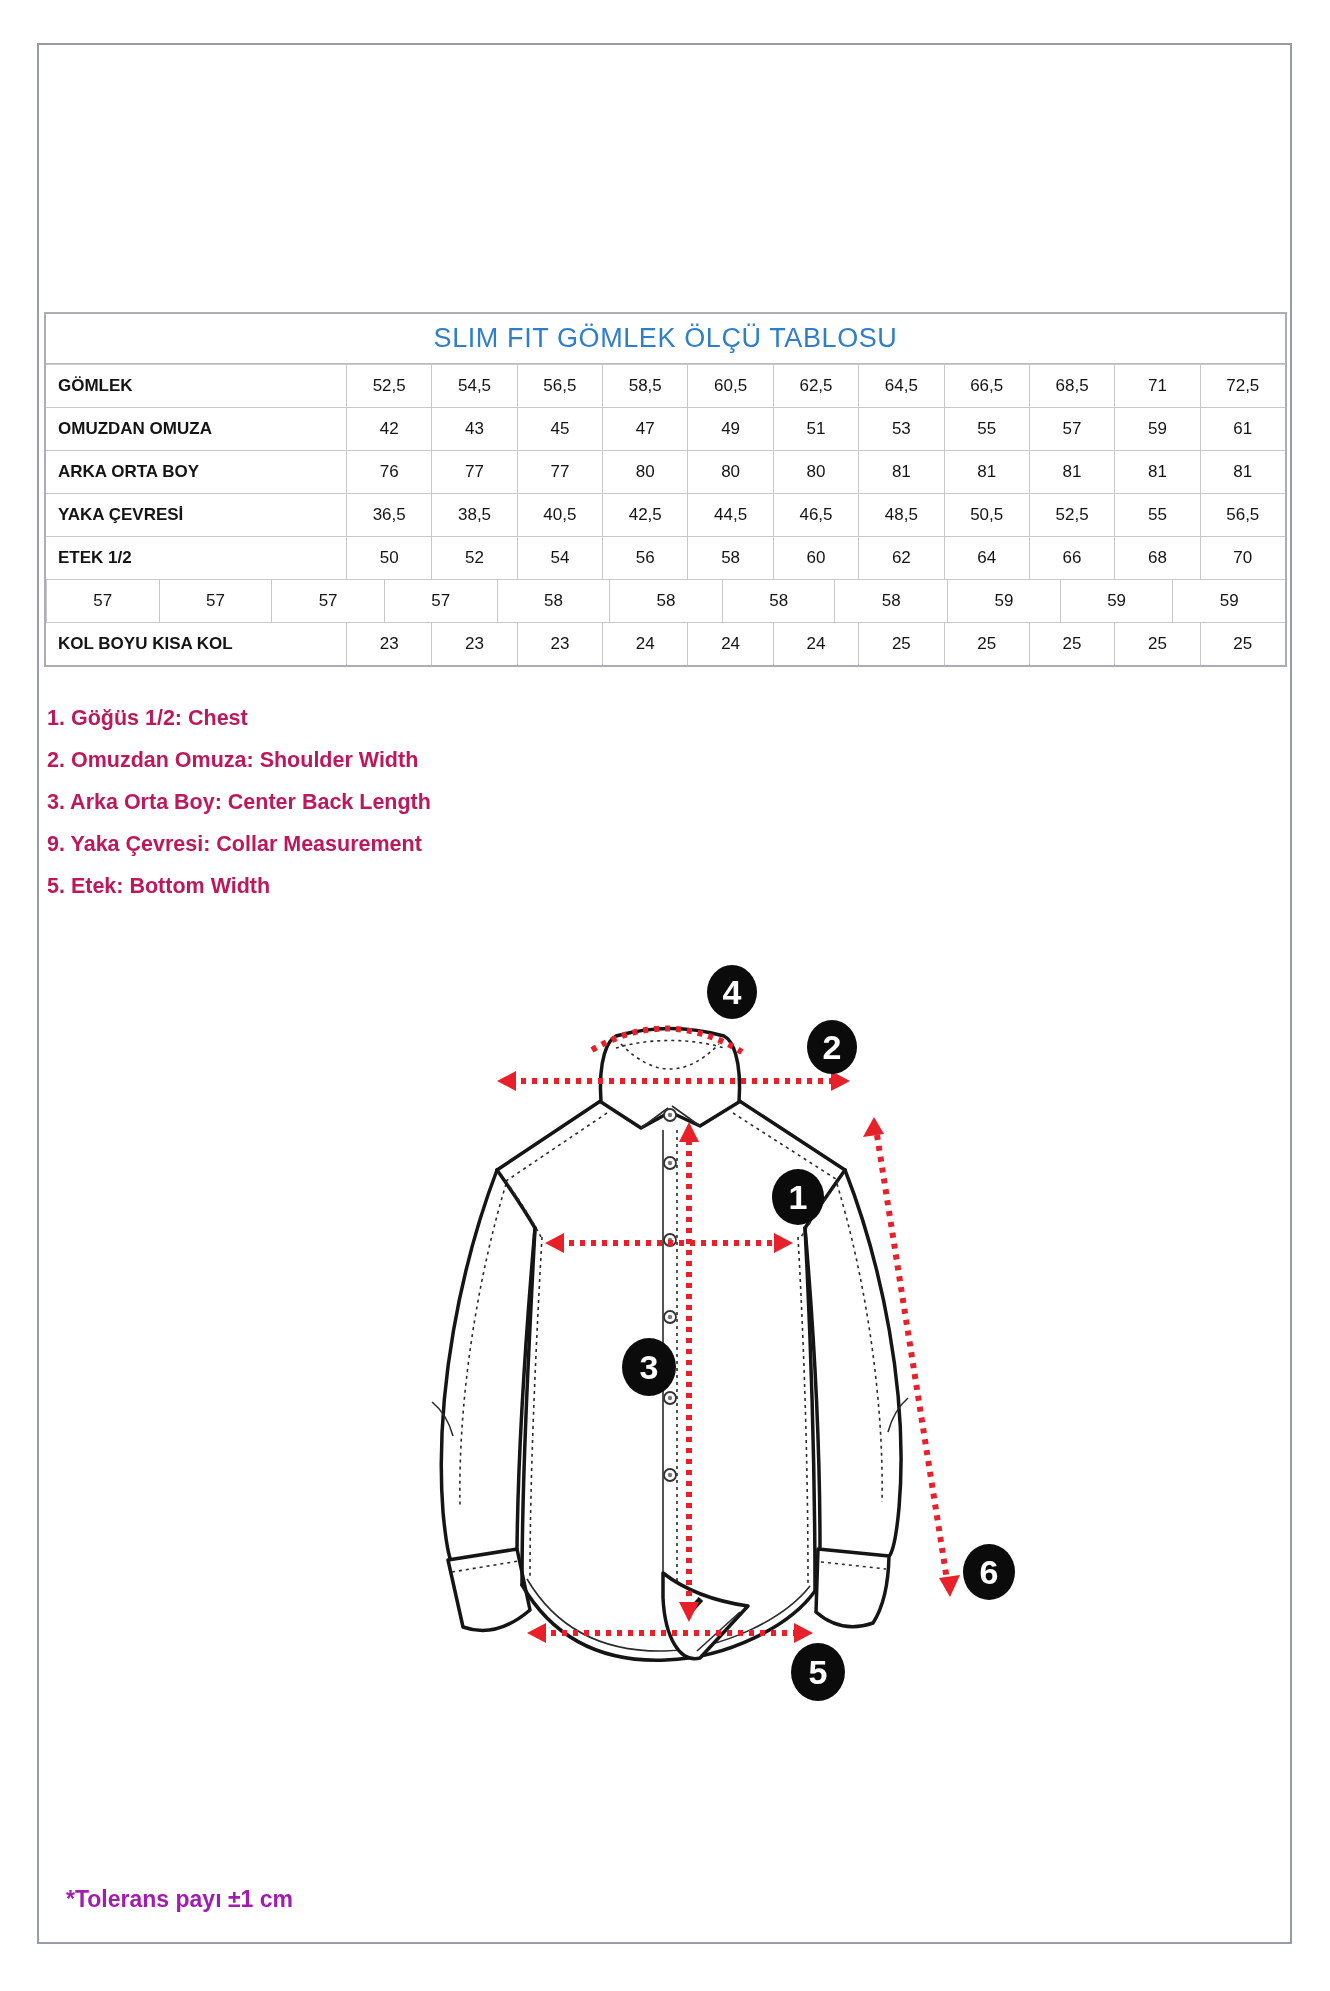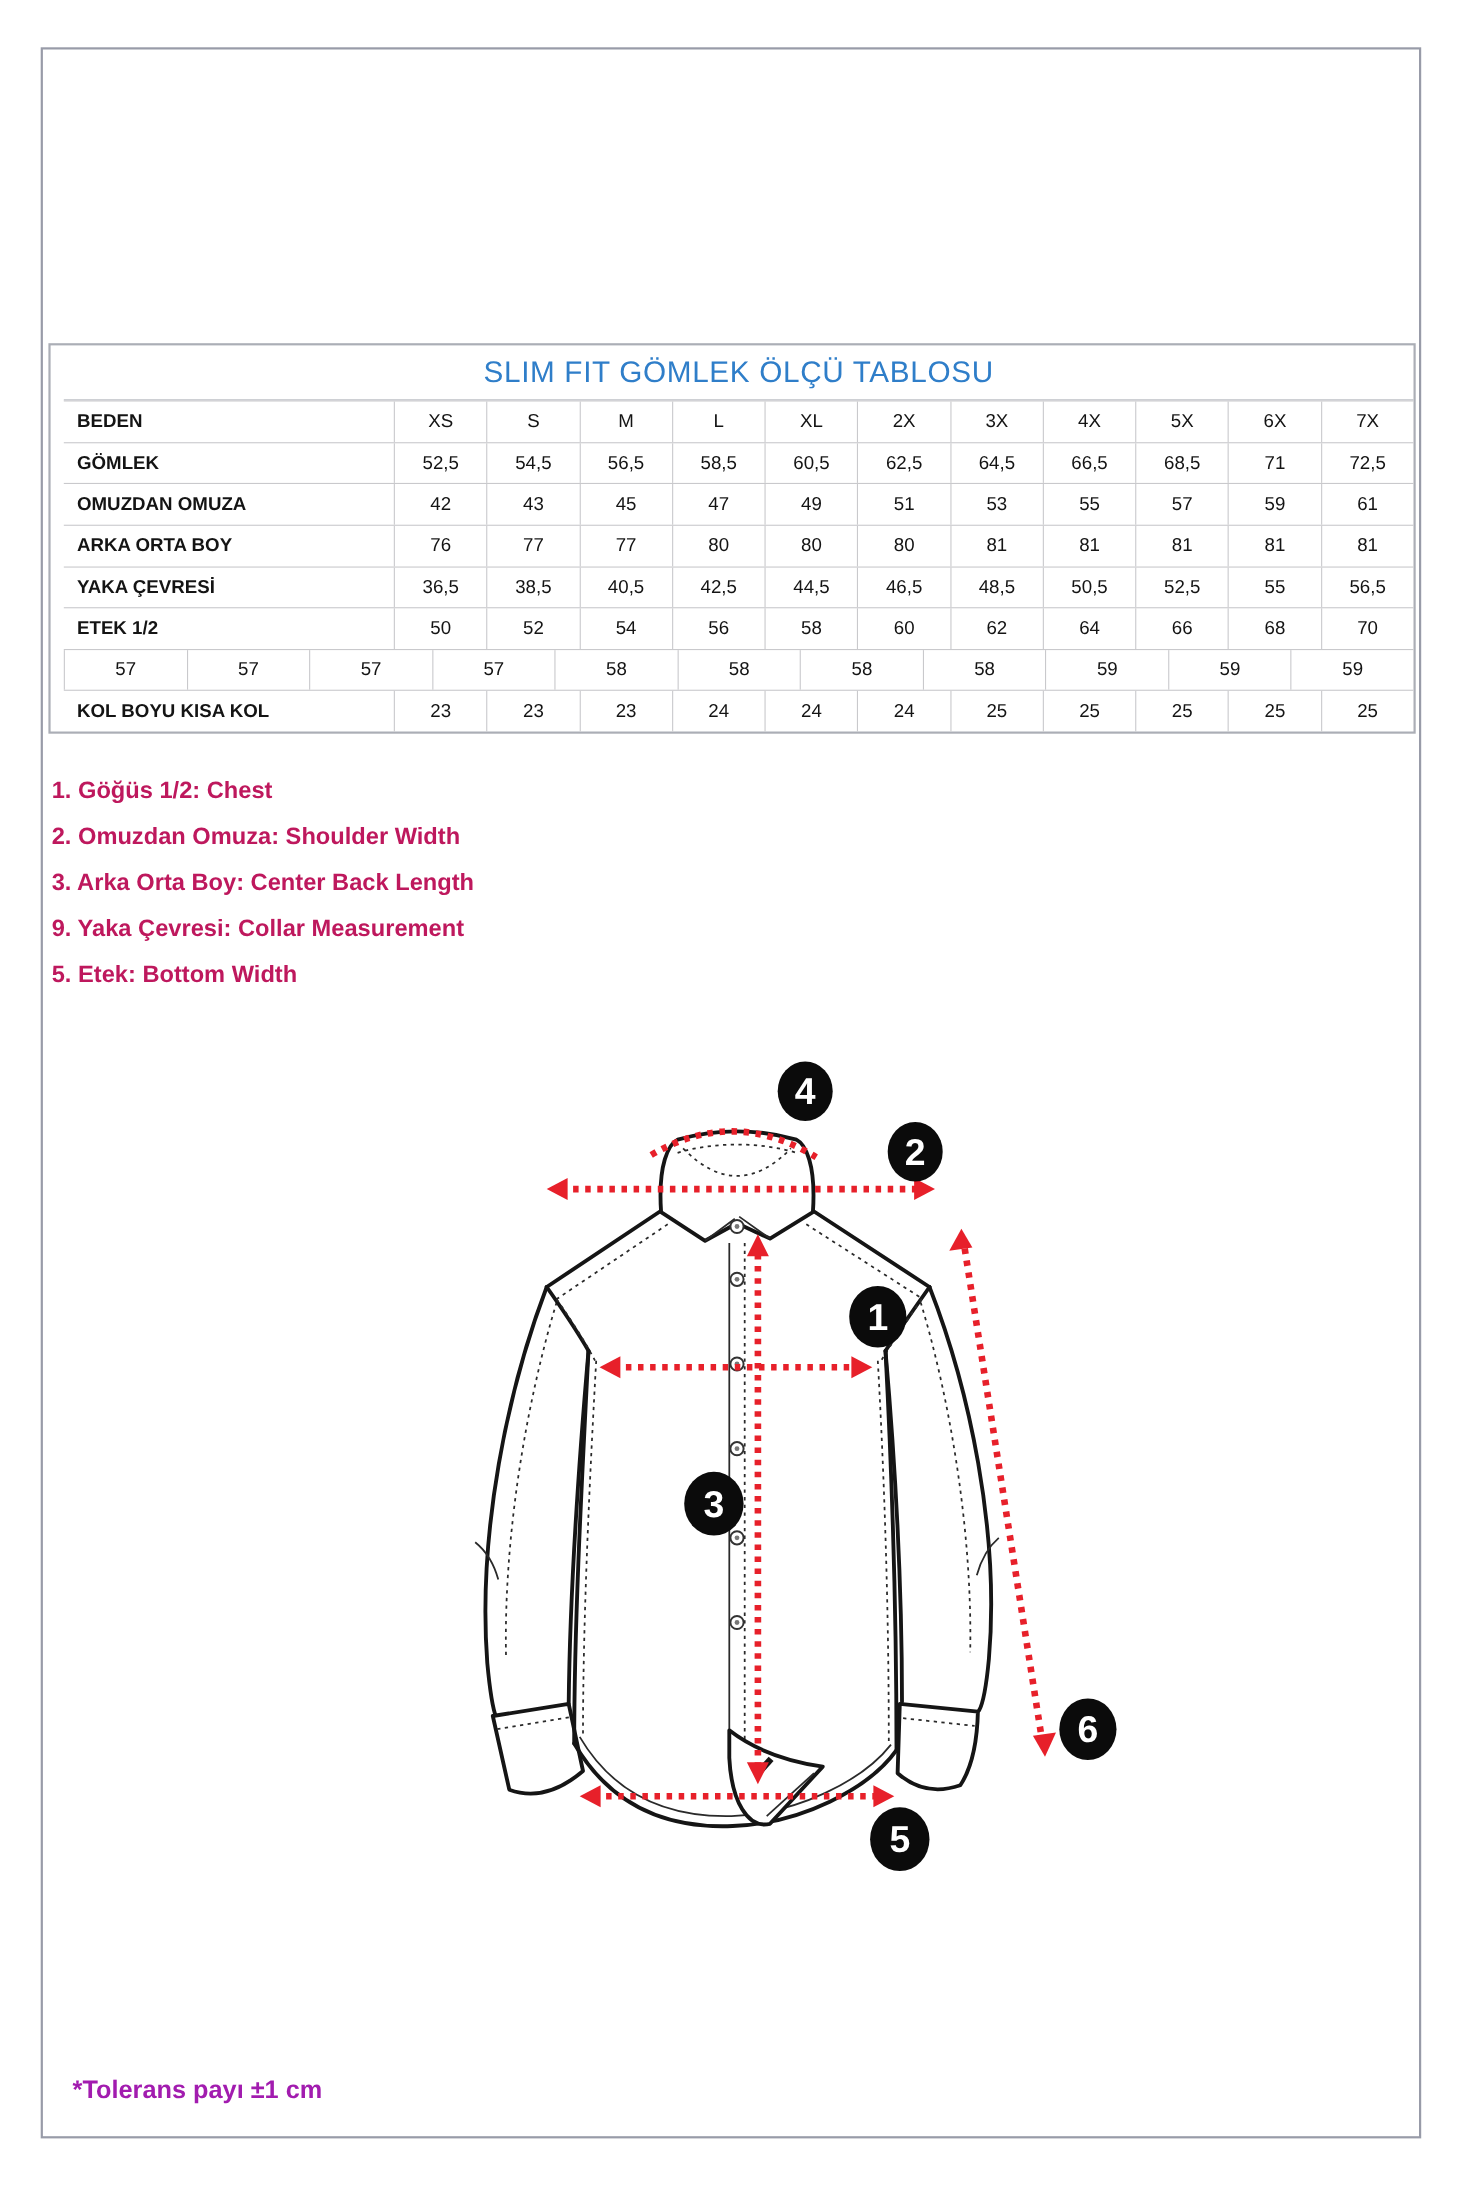--- a/index.html
+++ b/index.html
@@ -4,21 +4,21 @@
 <style>
   html,body{margin:0;padding:0;background:#ffffff;}
   #page{position:relative;width:1330px;height:1991px;background:#ffffff;overflow:hidden;
         font-family:"Liberation Sans",sans-serif;color:#141414;}
   
   #frame{position:absolute;left:37px;top:43px;width:1251px;height:1897px;
          border:2px solid #989ba8;pointer-events:none;}
   
   #size-table{position:absolute;left:44px;top:312px;width:1243px;height:355px;
               border:2px solid #abaeb6;box-sizing:border-box;display:flex;flex-direction:column;
-              background:#fff;padding-left:12px;}
+              background:#fff;}
   #table-title{height:50px;flex:0 0 50px;display:flex;align-items:center;justify-content:center;
                font-size:27px;font-weight:500;letter-spacing:.6px;color:#2f7ec9;
                border-bottom:1px solid #b9bcc2;box-sizing:border-box;}
   .t-row{flex:1;display:flex;border-top:1px solid #c9c9cc;box-sizing:border-box;}
   .t-row:first-of-type{border-top:none;}
   .t-cell{flex:1;display:flex;align-items:center;justify-content:center;
           font-size:17px;border-left:1px solid #c9c9cc;box-sizing:border-box;}
   .t-label{flex:0 0 300px;justify-content:flex-start;padding-left:12px;font-weight:700;border-left:none;}
   .t-head{font-weight:400;}
   
@@ -41,34 +41,20 @@
 </head>
 <body>
 
 <div id="page">
 
   <div id="frame"></div>
 
   <div id="size-table">
     <div id="table-title">SLIM FIT GÖMLEK ÖLÇÜ TABLOSU</div>
 
-  <div class="t-row">
-        <div class="t-cell t-label">BEDEN</div>
-        <div class="t-cell t-head">XS</div>
-        <div class="t-cell t-head">S</div>
-        <div class="t-cell t-head">M</div>
-        <div class="t-cell t-head">L</div>
-        <div class="t-cell t-head">XL</div>
-        <div class="t-cell t-head">2X</div>
-        <div class="t-cell t-head">3X</div>
-        <div class="t-cell t-head">4X</div>
-        <div class="t-cell t-head">5X</div>
-        <div class="t-cell t-head">6X</div>
-        <div class="t-cell t-head">7X</div>
-      </div>
       <div class="t-row">
         <div class="t-cell t-label">GÖMLEK</div>
         <div class="t-cell">52,5</div>
         <div class="t-cell">54,5</div>
         <div class="t-cell">56,5</div>
         <div class="t-cell">58,5</div>
         <div class="t-cell">60,5</div>
         <div class="t-cell">62,5</div>
         <div class="t-cell">64,5</div>
         <div class="t-cell">66,5</div>

